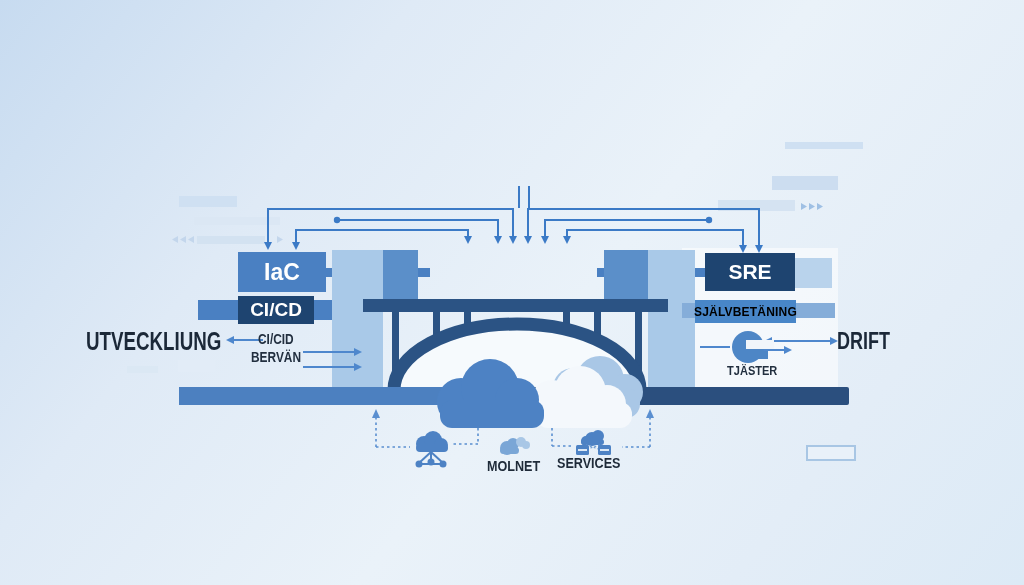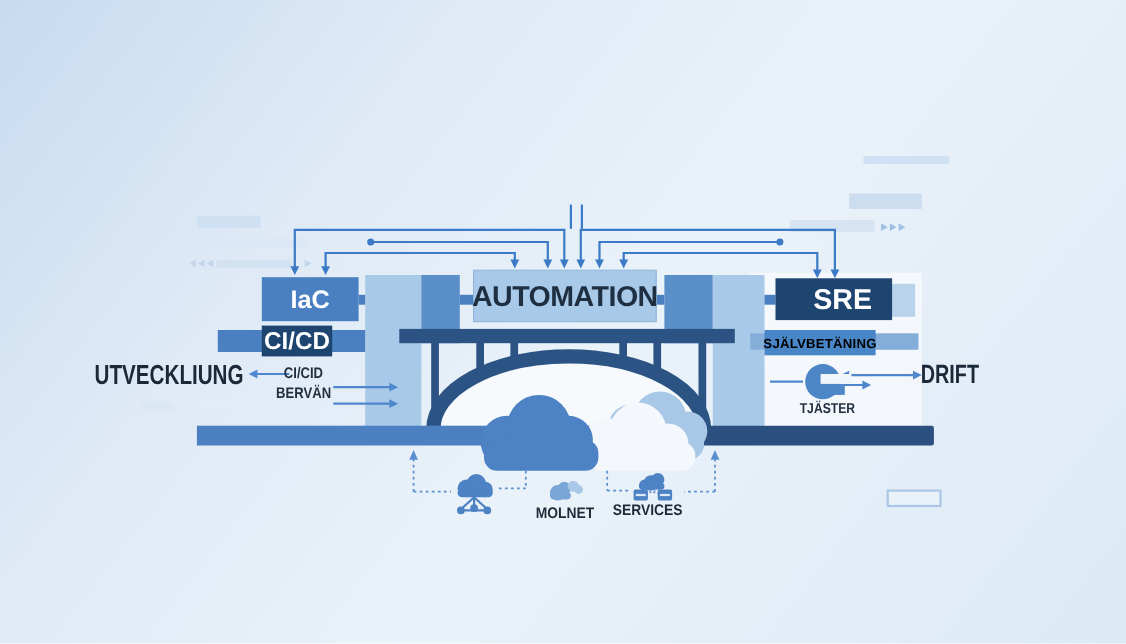--- a/index.html
+++ b/index.html
@@ -210,27 +210,24 @@
       <polygon points="178,236 178,243 172,239.5"></polygon>
       <polygon points="186,236 186,243 180,239.5"></polygon>
       <polygon points="194,236 194,243 188,239.5"></polygon>
       <polygon points="277,236 277,243 283,239.5"></polygon>
     </g>
   </svg>
 
   <div class="abs box medium" style="left:238px;top:252px;width:88px;height:40px;font-size:23px;">
     <span>IaC</span>
   </div>
-  <div class="abs box navy" style="left:238px;top:296px;width:64px;height:28px;font-size:22px;">
+  <div class="abs box navy" style="left:238px;top:296px;width:76px;height:28px;font-size:19px;">
     <span>CI/CD</span>
   </div>
-  <div class="abs box light" style="left:430px;top:245px;width:167px;height:48px;font-size:26px;letter-spacing:-0.5px;">
-    <span>AUTOMATION</span>
-  </div>
-  <div class="abs box navy" style="left:705px;top:253px;width:90px;height:38px;font-size:26px;padding-left:16px;">
+  <div class="abs box navy" style="left:705px;top:253px;width:90px;height:38px;font-size:21px;">
     <span>SRE</span>
   </div>
   <div class="abs box" style="left:695px;top:300px;width:101px;height:23px;font-size:12px;background:#4886c8;color:#000000;letter-spacing:0.2px;">
     <span>SJÄLVBETÄNING</span>
   </div>
 
   <div class="abs side-label" style="left:86px;top:327px;">UTVECKLIUNG</div>
   <div class="abs side-label" style="left:837px;top:327px;font-size:24px;">DRIFT</div>
 
   <div class="abs small-label" style="left:258px;top:331px;">CI/CID</div>

